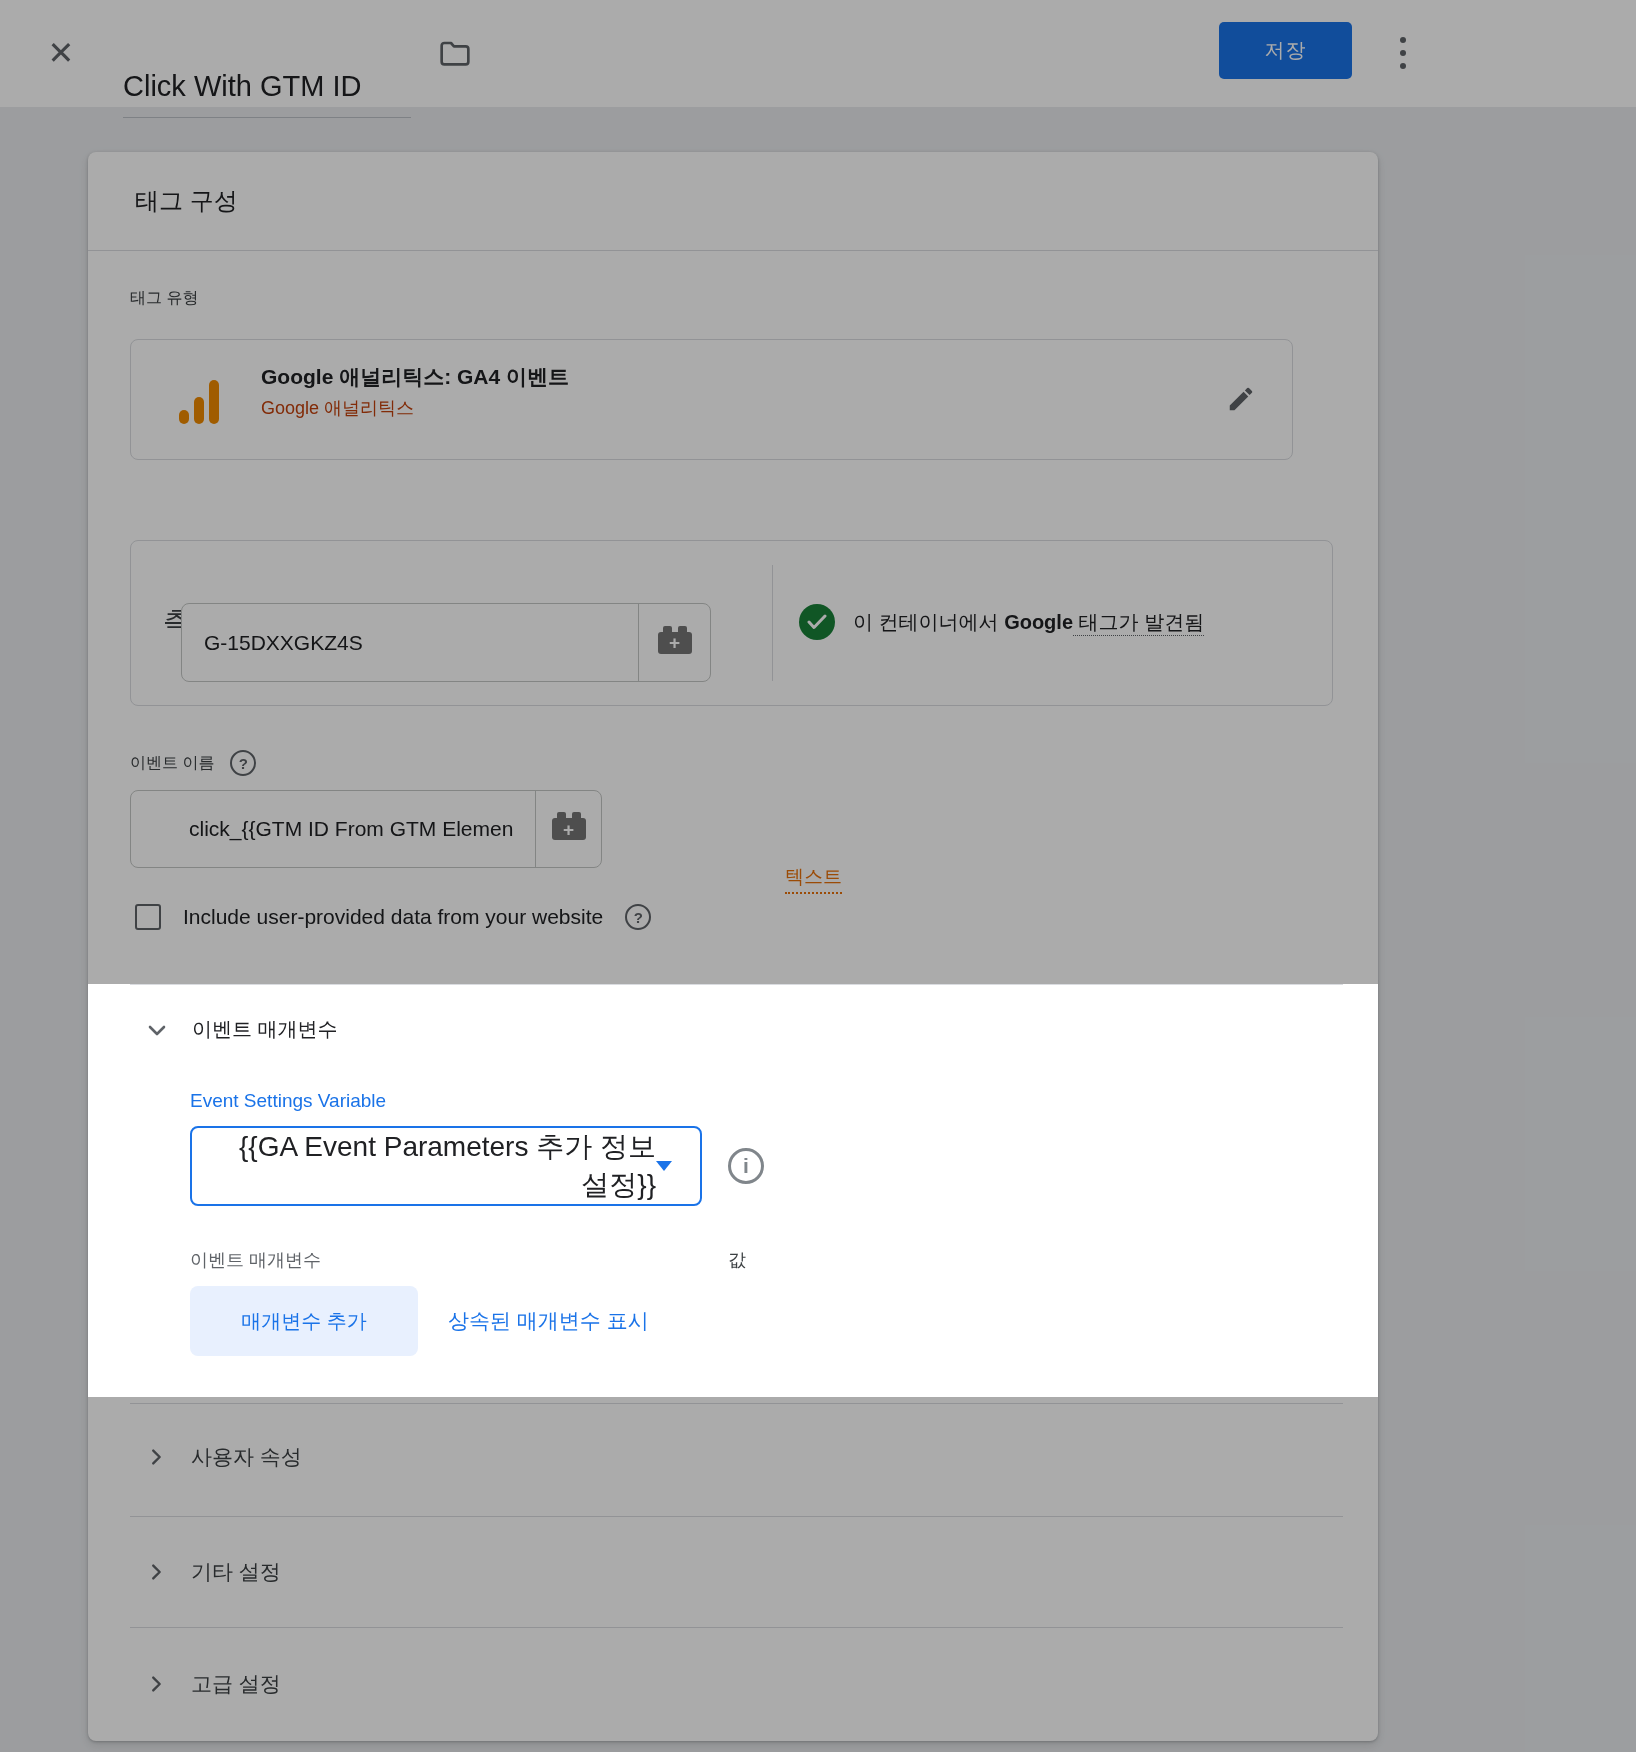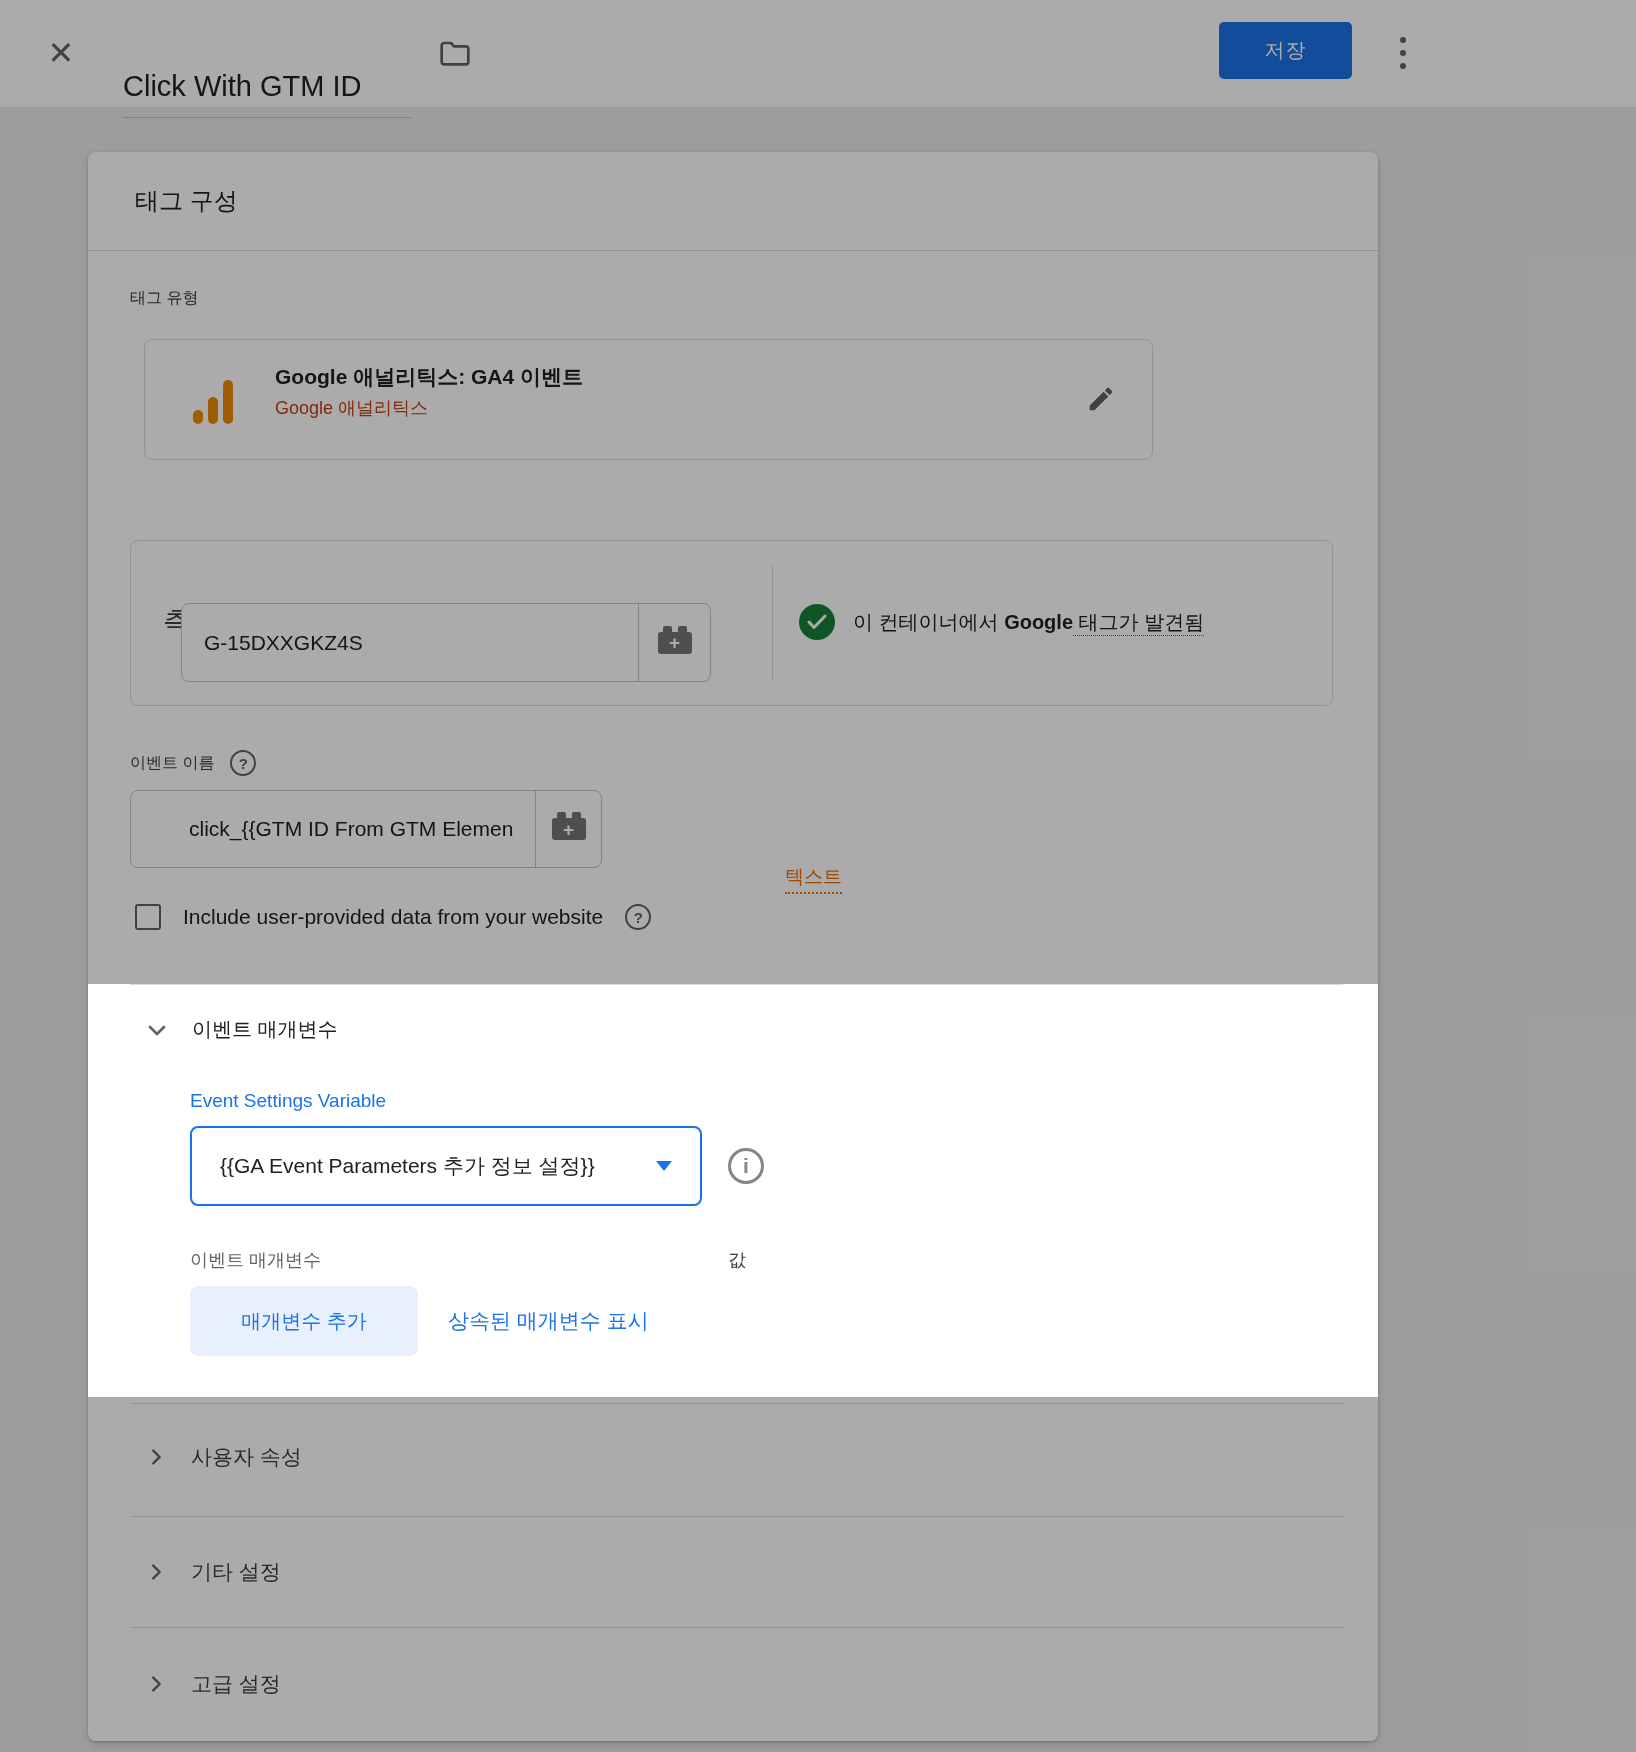--- a/index.html
+++ b/index.html
@@ -16,21 +16,21 @@
   .kebab i { width:6px; height:6px; border-radius:50%; background:#5f6368; }
 
   
   .card { position:absolute; left:88px; top:152px; width:1290px; height:1589px; background:#ffffff; border-radius:8px; box-shadow:0 1px 3px rgba(60,64,67,.3), 0 4px 10px rgba(60,64,67,.15); }
   .panel-head { position:absolute; left:0; top:0; right:0; height:99px; border-bottom:1px solid #dadce0; display:flex; align-items:center; }
   .panel-head span { margin-left:47px; font-size:24px; color:#202124; }
 
   .field-label { font-size:16px; color:#3c4043; }
   .tag-type-label { position:absolute; left:42px; top:136px; }
 
-  .type-card { position:absolute; left:42px; top:187px; width:1009px; height:121px; border:1px solid #dadce0; border-radius:8px; cursor:pointer;margin-left:14px; }
+  .type-card { position:absolute; left:42px; top:187px; width:1163px; height:121px; border:1px solid #dadce0; border-radius:8px; cursor:pointer; }
   .ga-icon { position:absolute; left:48px; top:38px; width:44px; height:46px; display:flex; align-items:flex-end; gap:5px; }
   .ga-icon i { width:10px; background:#ef8a00; border-radius:5px; }
   .ga-icon i:nth-child(1){ height:14px; }
   .ga-icon i:nth-child(2){ height:27px; }
   .ga-icon i:nth-child(3){ height:44px; }
   .type-title { position:absolute; left:130px; top:23px; font-size:21px; font-weight:bold; color:#202124; }
   .type-sub { position:absolute; left:130px; top:56px; font-size:18px; color:#c2410c; }
   .pencil-btn { position:absolute; right:36px; top:44px; width:30px; height:30px; cursor:pointer; }
 
   .meas-card { position:absolute; left:42px; top:388px; width:1203px; height:166px; border:1px solid #dadce0; border-radius:8px; }
@@ -59,21 +59,21 @@
   .checkbox { width:26px; height:26px; border:2px solid #5f6368; border-radius:3px; background:transparent; cursor:pointer; flex:0 0 auto; }
   .checkbox-label { font-size:21px; color:#202124; }
 
   
   .section-event-params { position:absolute; left:0; top:832px; right:0; height:413px; background:#ffffff; }
   .section-event-params::before { content:''; position:absolute; left:42px; right:35px; top:0; height:1px; background:#dadce0; }
   .collapse-head { position:absolute; left:57px; top:32px; display:flex; align-items:center; gap:23px; cursor:pointer; }
   .collapse-title { font-size:20px; color:#202124; }
   .esv-label { position:absolute; left:102px; top:106px; font-size:19px; color:#1a73e8; }
   .esv-select { position:absolute; left:102px; top:142px; width:512px; height:80px; border:2px solid #1a73e8; border-radius:8px; display:flex; align-items:center; cursor:pointer; background:#ffffff; }
-  .esv-value { margin-left:28px; font-size:21px; color:#202124; flex:1; }
+  .esv-value { margin-left:28px; font-size:28px; color:#202124; flex:1;text-align:right; }
   .caret { width:0; height:0; border-left:8px solid transparent; border-right:8px solid transparent; border-top:10px solid #1a73e8; margin-right:28px; }
   .info-icon { position:absolute; left:640px; top:164px; width:36px; height:36px; border:3px solid #80868b; border-radius:50%; color:#80868b; font-size:21px; font-weight:bold; display:flex; align-items:center; justify-content:center; cursor:pointer; }
   .cols-row { position:absolute; left:0; top:264px; right:0; height:24px; }
   .col-param { position:absolute; left:102px; font-size:18px; color:#5f6368; }
   .col-value { position:absolute; left:640px; font-size:18px; color:#3c4043; }
   .action-row { position:absolute; left:102px; top:302px; height:70px; display:flex; align-items:center; gap:30px; }
   .add-param-btn { width:228px; height:70px; background:#e8f0fe; border:none; border-radius:8px; color:#1a73e8; font-size:20px; font-family:inherit; cursor:pointer; }
   .inherited-link { font-size:21px; color:#1a73e8; cursor:pointer; }
 
   

